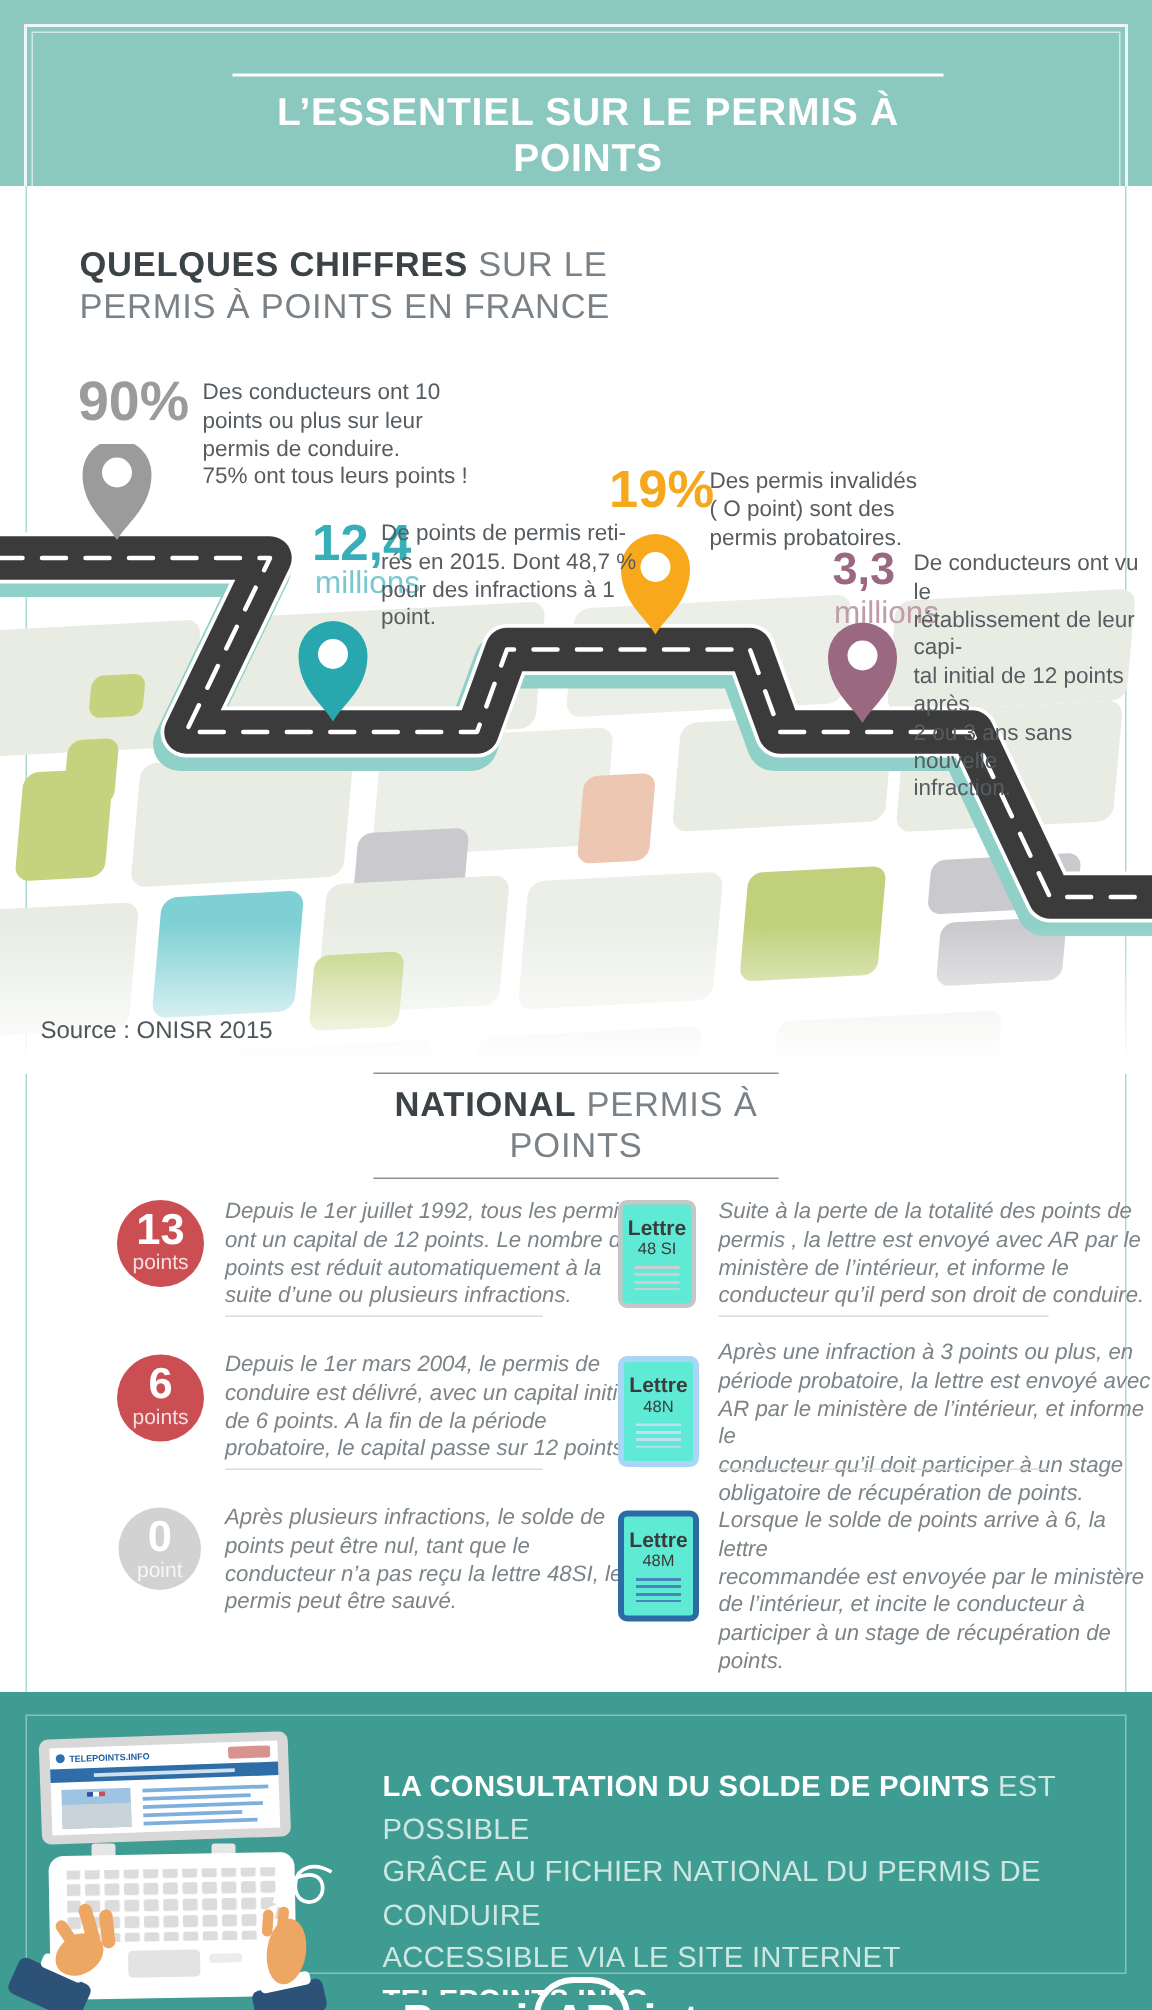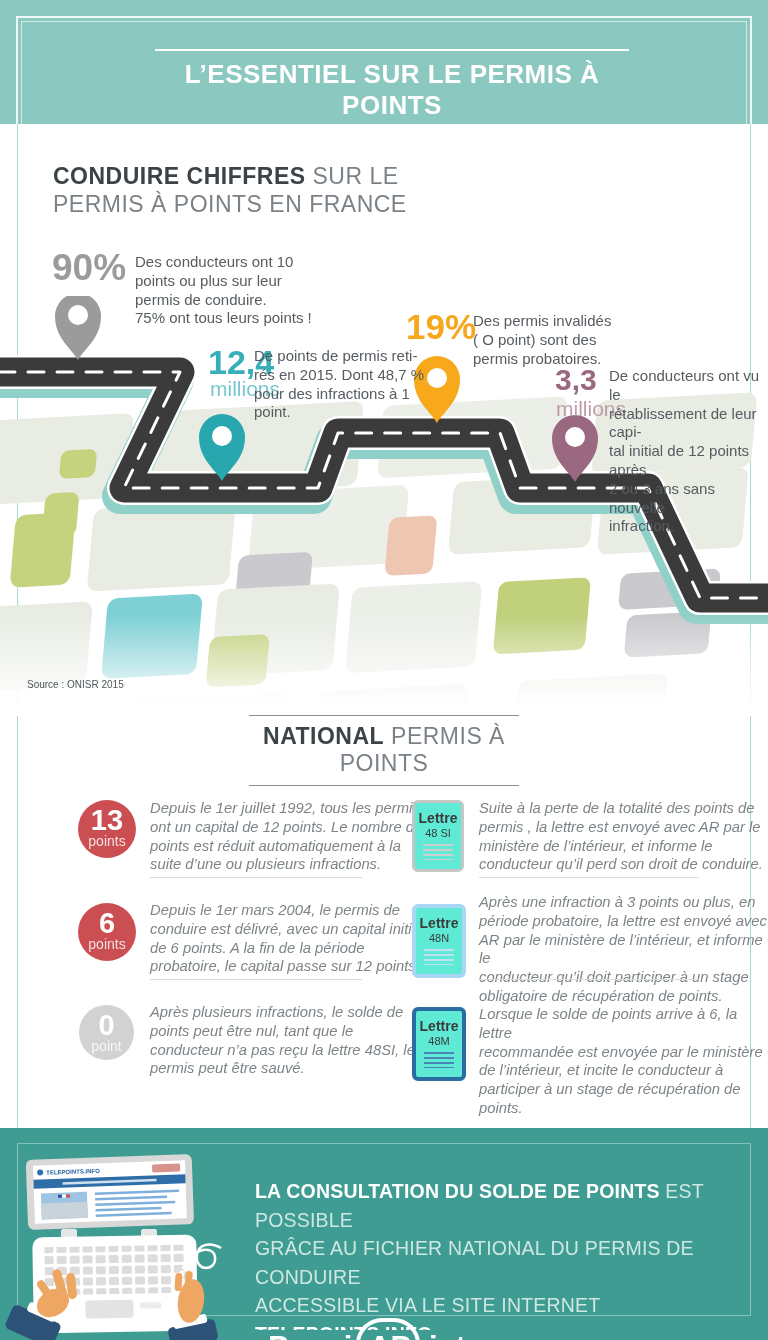--- a/index.html
+++ b/index.html
@@ -17,21 +17,21 @@
   .rail{top:124px;height:1004px;width:1px;background:#abdad2;}
   
   .intro{left:53px;top:162px;font-size:23px;line-height:28px;letter-spacing:.5px;color:#7b8287;}
   .intro b{color:#3c4347;}
   
   .stat-value{position:absolute;font-weight:bold;}
   .stat-unit{position:absolute;font-size:21px;}
   .stat-desc{position:absolute;font-size:15px;line-height:18.8px;color:#565c60;white-space:pre-line;}
   .c-gray{color:#9b9b9b;} .c-teal{color:#36afb8;} .c-teal-l{color:#79c8cf;}
   .c-orange{color:#f6a81c;} .c-mauve{color:#9a6880;} .c-mauve-l{color:#c09cab;}
-  .src{left:27px;top:679px;font-size:10px;color:#4f565a;}
+  .src{left:27px;top:679px;font-size:16px;color:#4f565a;}
   
   .lex-head{left:249px;top:715px;width:270px;text-align:center;border-top:1px solid #8f8f8f;
             border-bottom:1px solid #8f8f8f;padding:7px 0 8px;font-size:23px;letter-spacing:.5px;color:#7b8287;}
   .lex-head b{color:#3c4347;}
   .badge{position:absolute;border-radius:50%;text-align:center;color:#fff;}
   .badge-num{font-size:29px;font-weight:bold;margin-top:5px;line-height:30px;}
   .badge-label{font-size:14px;line-height:13px;color:rgba(255,255,255,.82);}
   .bg-red{background:#cb4e52;} .bg-gray{background:#d2d2d2;}
   .lex-text{position:absolute;font-style:italic;font-size:14.8px;line-height:18.8px;color:#7d8488;white-space:pre-line;}
   .divider{position:absolute;height:1px;background:#dcdcdc;}
@@ -118,21 +118,21 @@
 
     <rect x="0" y="270" width="768" height="110" fill="url(#fadeWhite)"></rect>
 
     <use href="#pin" transform="translate(78,-16)" fill="#9b9b9b"></use>
     <use href="#pin" transform="translate(222,105)" fill="#29a7ae"></use>
     <use href="#pin" transform="translate(437,47)" fill="#f7a81b"></use>
     <use href="#pin" transform="translate(575,106)" fill="#9a6880"></use>
   </svg>
 
   <div class="abs intro">
-    <div><b>CONDUIRE CHIFFRES</b><span> SUR LE</span></div>
+    <div><b>QUELQUES CHIFFRES</b><span> SUR LE</span></div>
     <div>PERMIS À POINTS EN FRANCE</div>
   </div>
 
   <div class="stat-value c-gray" style="left:52px;top:247px;font-size:37px;">90%</div>
   <div class="stat-desc" style="left:123px;top:253px;width:215px;margin-left:12px;">Des conducteurs ont 10
 points ou plus sur leur
 permis de conduire.
 75% ont tous leurs points !</div>
 
   <div class="stat-value c-teal" style="left:208px;top:343px;font-size:34px;">12,4</div>

